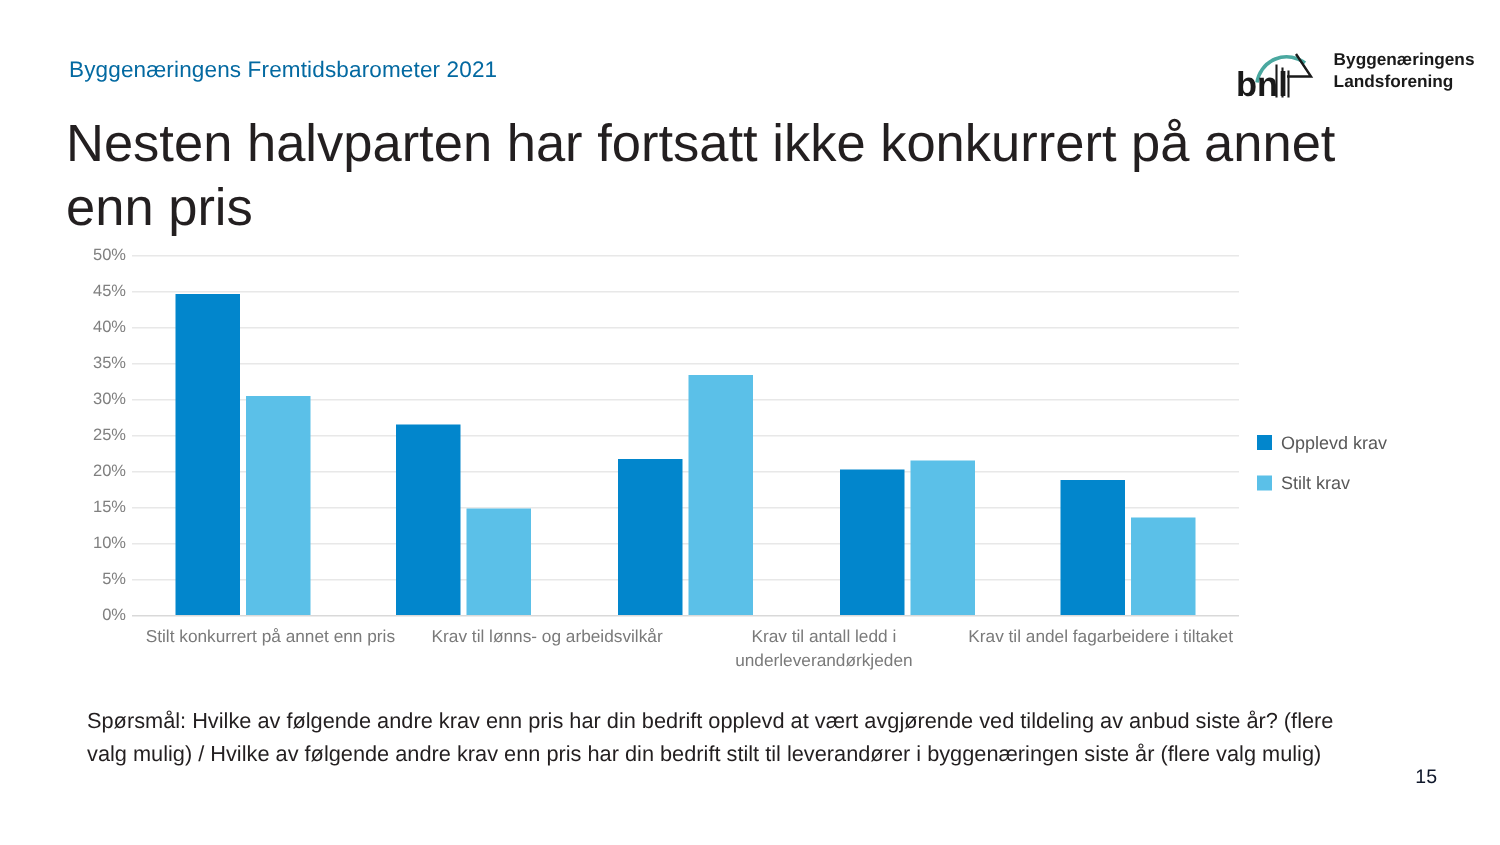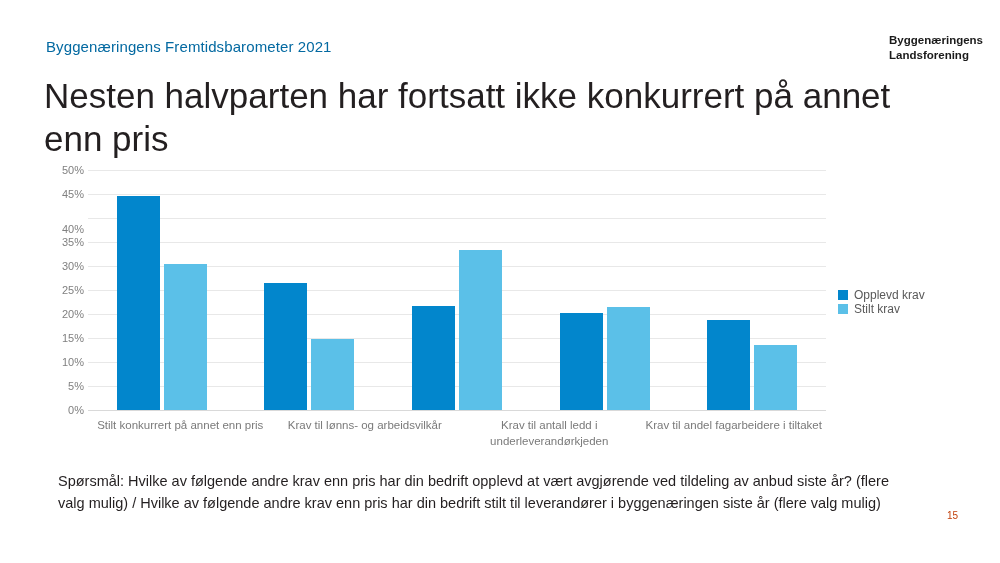--- a/index.html
+++ b/index.html
@@ -82,56 +82,68 @@
   }
   .xlabel {
     flex: 1 1 0; padding: 6px 4px 0;
     text-align: center; font-size: 11.5px; line-height: 1.35;
     color: #7a7a7a;
   }
 
   
   .legend {
     position: absolute; left: 838px; top: 288px;
-    display: flex; flex-direction: column; 
+    display: flex; flex-direction: column; gap: 13px;
   }
   .legend-item { display: flex; align-items: center; gap: 6px; }
   .swatch { width: 10px; height: 10px; }
   .swatch.s0 { background: #0286cc; }
   .swatch.s1 { background: #5bc0e8; }
   .legend-label { font-size: 12px; color: #595959; white-space: nowrap; }
 
   
   .footnote {
     position: absolute; left: 58px; top: 470px; width: 860px;
     font-size: 14.5px; line-height: 1.52; color: #231f20;
   }
   .pagenum {
     position: absolute; right: 42px; top: 510px;
-    font-size: 10px; color: #c2410c;
+    font-size: 13px; color: #0f172a;
   }
 </style>
 </head>
 <body>
 
 <div class="slide">
 
   <div class="eyebrow">Byggenæringens Fremtidsbarometer 2021</div>
   <h1 class="title">Nesten halvparten har fortsatt ikke konkurrert på annet enn pris</h1>
 
   <div class="logo">
+    <div class="logo-mark">
+      <svg width="56" height="42" viewBox="0 0 56 42" aria-hidden="true">
+        <path d="M14 28 A20 20 0 0 1 46 15" fill="none" stroke="#4aa8a0" stroke-width="2.4"></path>
+        <path d="M40 9 L50 24 L34 24" fill="none" stroke="#1a1a1a" stroke-width="1.6"></path>
+        <g stroke="#1a1a1a" stroke-width="1.4">
+          <line x1="27" y1="16" x2="27" y2="38"></line>
+          <line x1="31" y1="18" x2="31" y2="38"></line>
+          <line x1="35" y1="20" x2="35" y2="38"></line>
+        </g>
+        <text x="0" y="37" font-family="Liberation Sans, sans-serif" font-size="23" font-weight="bold" fill="#1a1a1a">bnl</text>
+      </svg>
+    </div>
     <div class="logo-text">Byggenæringens
 Landsforening</div>
   </div>
 
   <div class="chart">
     <div class="ylabels">
         <div class="ytick" style="top: 0%;">50%</div>
         <div class="ytick" style="top: 10%; margin-left: 24px;">45%</div>
-        <div class="ytick" style="top: 20%; margin-top: 11px;">40%</div>
+        <div class="ytick" style="top: 20%;">40%</div>
         <div class="ytick" style="top: 30%;">35%</div>
         <div class="ytick" style="top: 40%;">30%</div>
         <div class="ytick" style="top: 50%;">25%</div>
         <div class="ytick" style="top: 60%;">20%</div>
         <div class="ytick" style="top: 70%;">15%</div>
         <div class="ytick" style="top: 80%;">10%</div>
         <div class="ytick" style="top: 90%;">5%</div>
         <div class="ytick" style="top: 100%;">0%</div>
       </div>
     <div class="plot">

